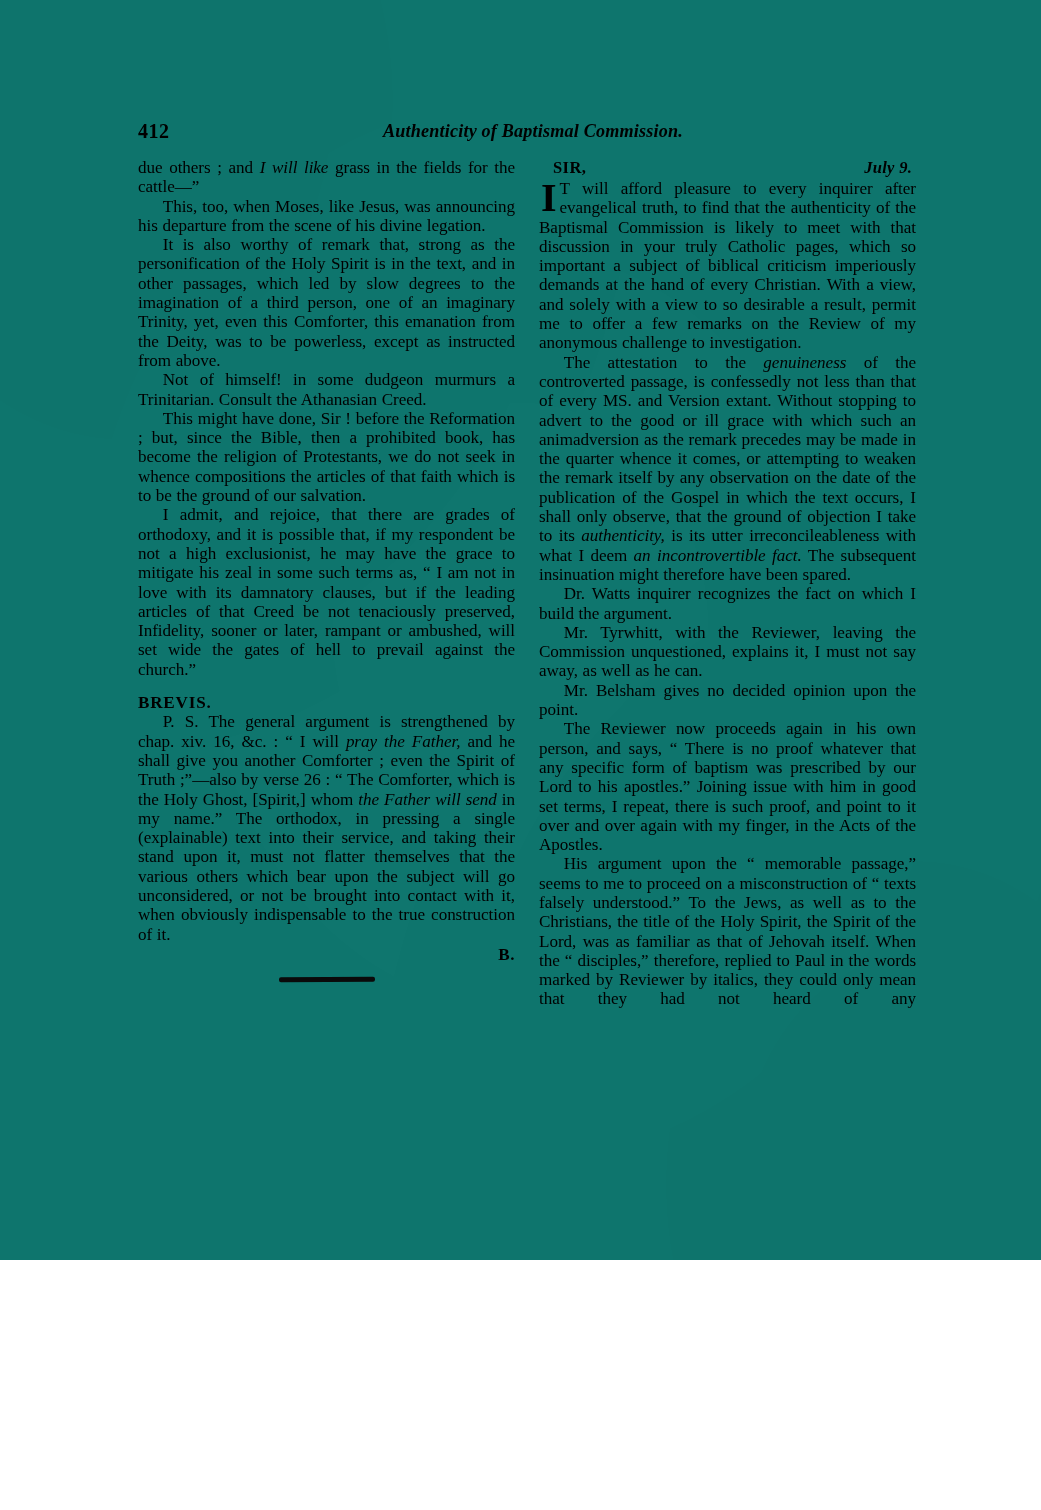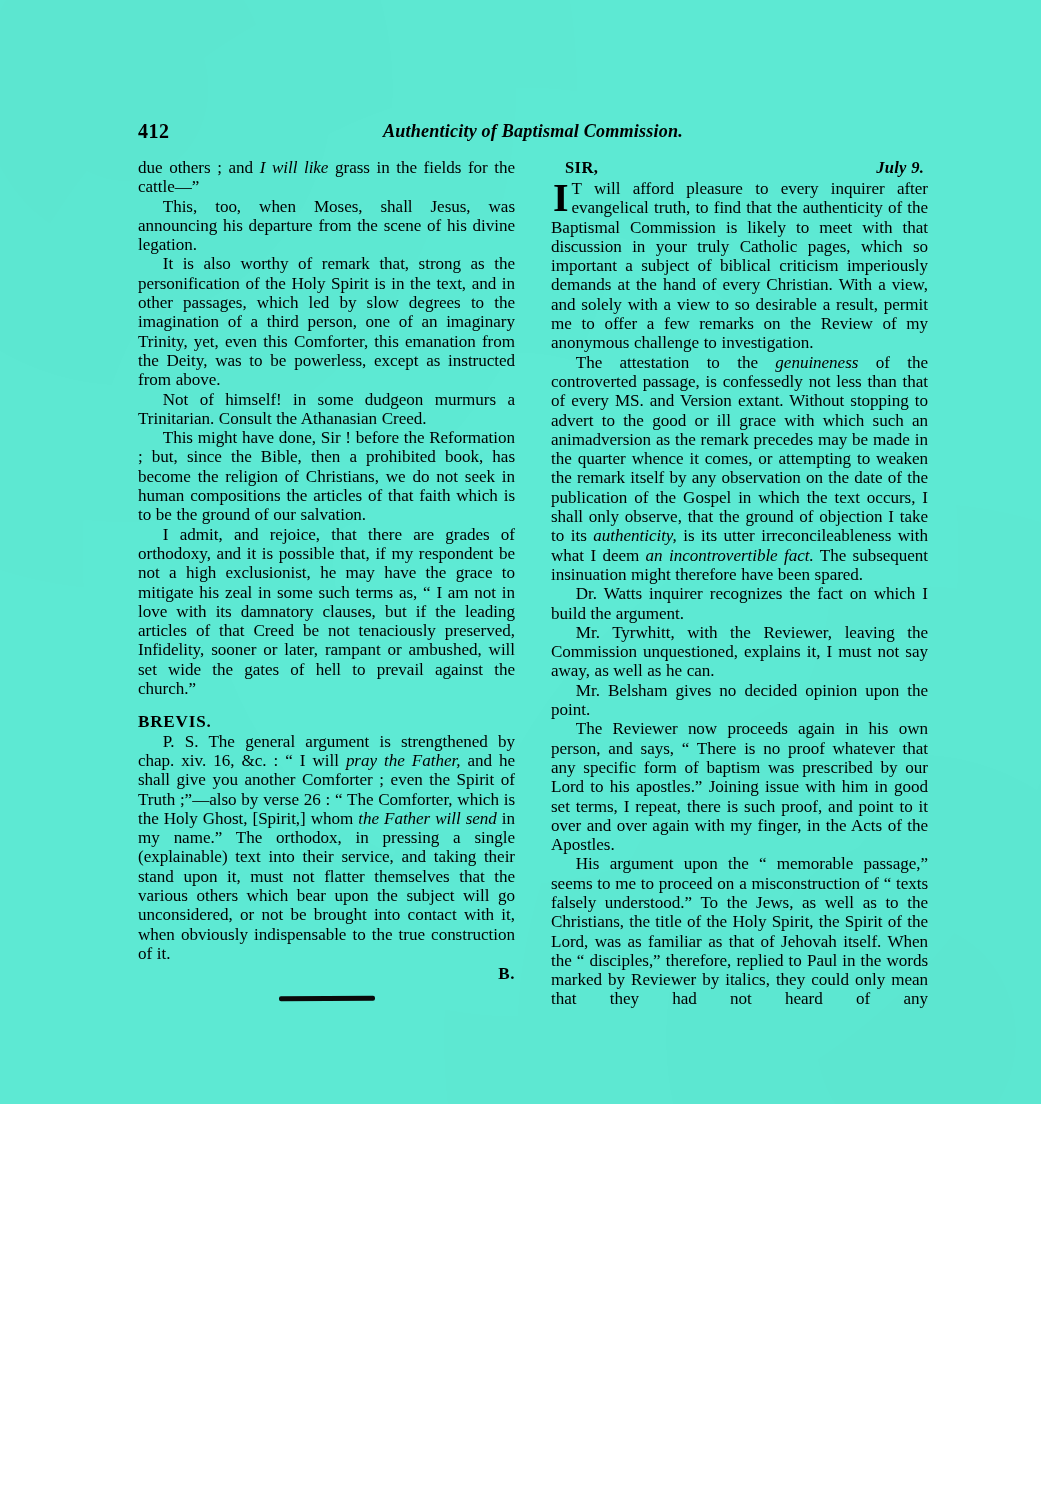--- a/index.html
+++ b/index.html
@@ -15,22 +15,22 @@
     font-family: "Liberation Serif", "DejaVu Serif", serif;
     color: #000000;
     overflow: hidden;
   }
 
   
   .page {
     position: absolute;
     left: 0; top: 0;
     width: 1041px;
-    height: 1104px;
-    background: #5eead4;
+    height: 1260px;
+    background: #0f766e;
   }
 
   
   .scan-noise {
     position: absolute;
     left: 0; top: 0; right: 0; bottom: 0;
     pointer-events: none;
     opacity: .35;
     background:
       radial-gradient(ellipse at 12% 8%, rgba(0,0,0,.035), rgba(0,0,0,0) 42%),
@@ -85,21 +85,21 @@
     font-size: 17.1px;
     line-height: 19.3px;
     text-align: justify;
     text-justify: inter-word;
     letter-spacing: -0.05px;
     word-spacing: .4px;
     -webkit-hyphens: none;
     hyphens: none;
   }
   .col-left  { left: 0px; }
-  .col-right { left: 413px; }
+  .col-right { left: 401px; }
 
   p {
     margin: 0;
     text-indent: 1.45em;
     text-align: justify;
   }
   p.noindent { text-indent: 0; }
   p.last-line-justify { text-align: justify; }
   p.last-line-justify::after {
     content: "";
@@ -200,28 +200,28 @@
     <span class="folio">412</span>
     <span class="head-title">Authenticity of Baptismal Commission.</span>
   </div>
 
   <div class="columns">
 
     <div class="col col-left">
 
       <p class="noindent"><span>due others ; and </span><i>I will like</i><span> grass in the fields for the cattle—”</span></p>
 
-      <p>This, too, when Moses, shall Jesus, was announcing his departure from the scene of his divine legation.</p>
+      <p>This, too, when Moses, like Jesus, was announcing his departure from the scene of his divine legation.</p>
 
       <p>It is also worthy of remark that, strong as the personification of the Holy Spirit is in the text, and in other passages, which led by slow degrees to the imagination of a third person, one of an imaginary Trinity, yet, even this Comforter, this emanation from the Deity, was to be powerless, except as instructed from above.</p>
 
 
       <p>Not of himself! in some dudgeon murmurs a Trinitarian. Consult the Athanasian Creed.</p>
 
-      <p>This might have done, Sir ! before the Reformation ; but, since the Bible, then a prohibited book, has become the religion of Christians, we do not seek in human compositions the articles of that faith which is to be the ground of our salvation.</p>
+      <p>This might have done, Sir ! before the Reformation ; but, since the Bible, then a prohibited book, has become the religion of Protestants, we do not seek in whence compositions the articles of that faith which is to be the ground of our salvation.</p>
 
       <p>I admit, and rejoice, that there are grades of orthodoxy, and it is possible that, if my respondent be not a high exclusionist, he may have the grace to mitigate his zeal in some such terms as, “ I am not in love with its damnatory clauses, but if the leading articles of that Creed be not tenaciously preserved, Infidelity, sooner or later, rampant or ambushed, will set wide the gates of hell to prevail against the church.”</p>
 
       <p class="signature">BREVIS.</p>
 
       <p><span>P. S. The general argument is strengthened by chap. xiv. 16, &amp;c. : “ I will </span><i>pray the Father,</i><span> and he shall give you another Comforter ; even the Spirit of Truth ;”—also by verse 26 : “ The Comforter, which is the Holy Ghost, [Spirit,] whom </span><i>the Father will send</i><span> in my name.” The orthodox, in pressing a single (explainable) text into their service, and taking their stand upon it, must not flatter themselves that the various others which bear upon the subject will go unconsidered, or not be brought into contact with it, when obviously indispensable to the true construction of it.</span></p>
 
       <p class="signature-small">B.</p>
 
       <div class="divider">

